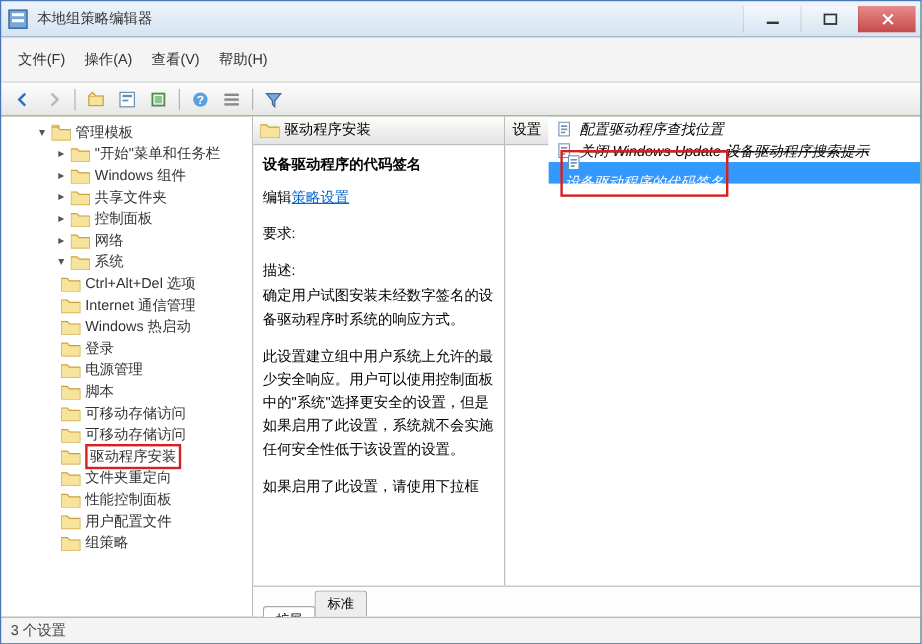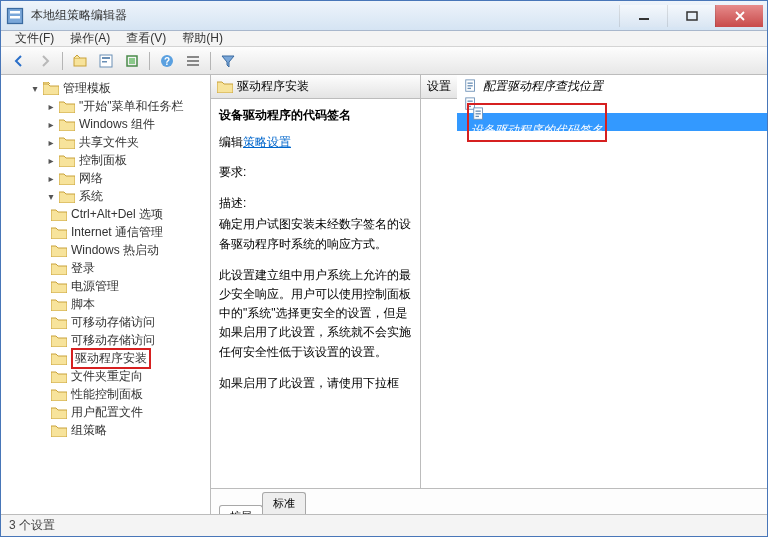--- a/index.html
+++ b/index.html
@@ -11,21 +11,21 @@
 .titlebar { height: 30px; background: linear-gradient(to bottom, #eef4fb, #d5e4f3); display: flex; align-items: center; padding: 0 4px; border-bottom: 1px solid #a8b7cc; }
 .title-icon { width: 20px; height: 20px; margin-right: 6px; display: flex; align-items: center; justify-content: center; }
 .title-text { font-size: 12px; color: #333; flex: 1; }
 .win-buttons { display: flex; }
 .win-btn { width: 48px; height: 22px; display: flex; align-items: center; justify-content: center; font-size: 12px; border-left: 1px solid rgba(0,0,0,0.1); cursor: pointer; }
 .win-btn.min, .win-btn.max { background: linear-gradient(to bottom, #f4f8fc, #dae6f3); color: #555; }
 .win-btn.close { background: linear-gradient(to bottom, #e68b8b, #c84a4a); color: #fff; width: 48px; }
 .win-btn svg { width: 12px; height: 10px; }
 
 
-.menubar { height: 16px; background: #f4f4f4; display: flex; align-items: center; padding: 0 6px; border-bottom: 1px solid #d4d4d4; font-size: 12px; }
+.menubar { height: 38px; background: #f4f4f4; display: flex; align-items: center; padding: 0 6px; border-bottom: 1px solid #d4d4d4; font-size: 12px; }
 .menu-item { padding: 2px 8px; cursor: pointer; color: #333; }
 
 
 .toolbar { height: 28px; background: linear-gradient(to bottom, #fdfdfd, #e7e7e7); display: flex; align-items: center; padding: 0 6px; border-bottom: 1px solid #bcbcbc; gap: 2px; }
 .tool-btn { width: 24px; height: 22px; display: flex; align-items: center; justify-content: center; border: 1px solid transparent; border-radius: 2px; cursor: pointer; }
 .tool-sep { width: 1px; height: 18px; background: #b5b5b5; margin: 0 3px; }
 .tool-btn svg { width: 16px; height: 16px; }
 
 
 .content { flex: 1; display: flex; overflow: hidden; background: #fff; }
@@ -354,20 +354,21 @@
               </div>
               <div class="list-row struck">
                 <span class="row-icon">
                   <svg viewBox="0 0 16 16" width="14" height="14">
                     <rect x="2" y="1" width="10" height="13" fill="#fff" stroke="#6a8fb5"></rect>
                     <rect x="4" y="4" width="6" height="1.5" fill="#6a8fb5"></rect>
                     <rect x="4" y="7" width="6" height="1.5" fill="#6a8fb5"></rect>
                     <rect x="4" y="10" width="4" height="1.5" fill="#6a8fb5"></rect>
                   </svg>
                 </span>
+                <span class="txt">关闭 Windows Update 设备驱动程序搜索提示</span>
               </div>
               <div class="list-row selected">
                 <span class="hl-box"><span class="row-icon">
                     <svg viewBox="0 0 16 16" width="14" height="14">
                       <rect x="2" y="1" width="10" height="13" fill="#fff" stroke="#6a8fb5"></rect>
                       <rect x="4" y="4" width="6" height="1.5" fill="#6a8fb5"></rect>
                       <rect x="4" y="7" width="6" height="1.5" fill="#6a8fb5"></rect>
                       <rect x="4" y="10" width="4" height="1.5" fill="#6a8fb5"></rect>
                     </svg>
                   </span><span class="txt">设备驱动程序的代码签名</span></span>

